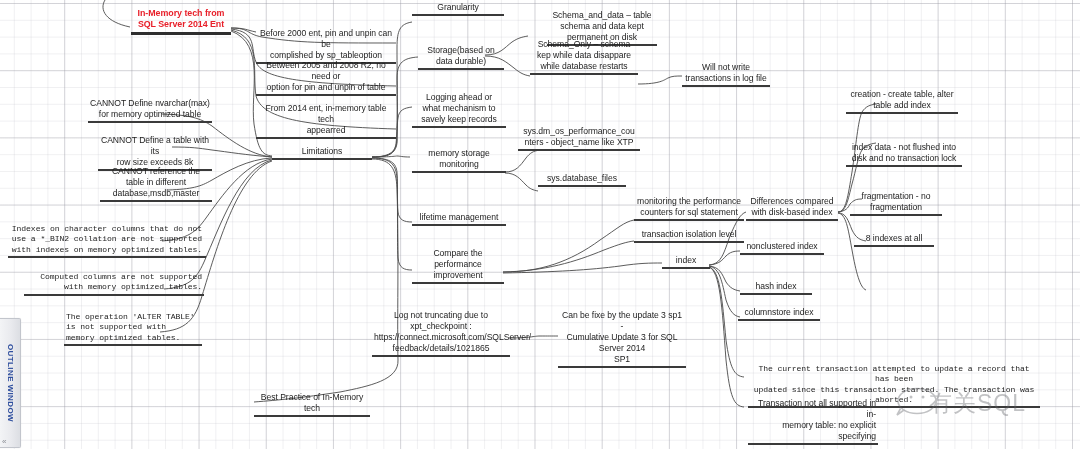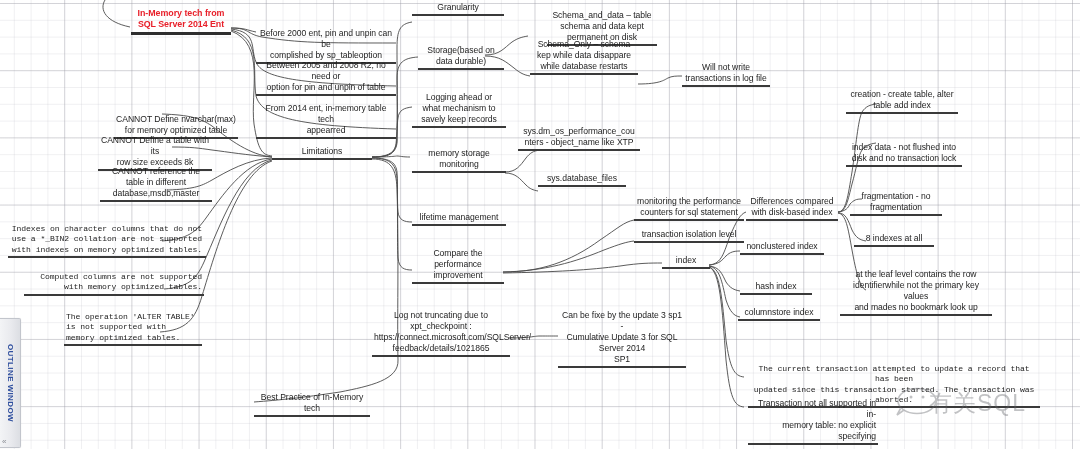--- a/index.html
+++ b/index.html
@@ -184,21 +184,21 @@
 
   <div class="node sans" style="left:256px; top:17px; width:140px;margin-top:11px;">Before 2000 ent, pin and unpin can be
 complished by sp_tableoption</div>
   <div class="node sans" style="left:256px; top:60px; width:140px;">Between 2005 and 2008 R2, no need or
 option for pin and unpin of table</div>
   <div class="node sans" style="left:256px; top:103px; width:140px;">From 2014 ent, in-memory table tech
 appearred</div>
 
   <div class="node sans" style="left:272px; top:146px; width:100px;">Limitations</div>
 
-  <div class="node sans" style="left:88px; top:114px; width:124px;margin-left:26px;">CANNOT Define nvarchar(max)
+  <div class="node sans" style="left:88px; top:98px; width:124px;">CANNOT Define nvarchar(max)
 for memory optimized table</div>
   <div class="node sans" style="left:98px; top:135px; width:114px;">CANNOT Define a table with its
 row size exceeds 8k</div>
   <div class="node sans" style="left:100px; top:166px; width:112px;">CANNOT reference the
 table in different
 database,msdb,master</div>
   <div class="node mono" style="left:8px; top:224px; width:198px;">Indexes on character columns that do not
 use a *_BIN2 collation are not supported
 with indexes on memory optimized tables.</div>
   <div class="node mono" style="left:24px; top:272px; width:180px;text-align:right;">Computed columns are not supported
@@ -249,23 +249,20 @@
   <div class="node sans" style="left:748px; top:398px; width:130px;text-align:right;">Transaction not all supported in in-
 memory table: no explicit specifying</div>
 
   <div class="node sans" style="left:846px; top:89px; width:112px;">creation - create table, alter
 table add index</div>
   <div class="node sans" style="left:850px; top:191px; width:92px;">fragmentation - no
 fragmentation</div>
   <div class="node sans" style="left:846px; top:142px; width:116px;">index data - not flushed into
 disk and no transaction lock</div>
   <div class="node sans" style="left:854px; top:233px; width:80px;">8 indexes at all</div>
-  <div class="node sans" style="left:840px; top:269px; width:152px;">at the leaf level contains the row
-identifierwhile not the primary key values
-and mades no bookmark look up</div>
 
   <div class="node sans" style="left:372px; top:310px; width:138px;">Log not truncating due to xpt_checkpoint :
 https://connect.microsoft.com/SQLServer/
 feedback/details/1021865</div>
   <div class="node sans" style="left:558px; top:310px; width:128px;">Can be fixe by the update 3 sp1 -
 Cumulative Update 3 for SQL Server 2014
 SP1</div>
 
   <div id="outline-tab">
     <span class="vtext">OUTLINE WINDOW</span>

